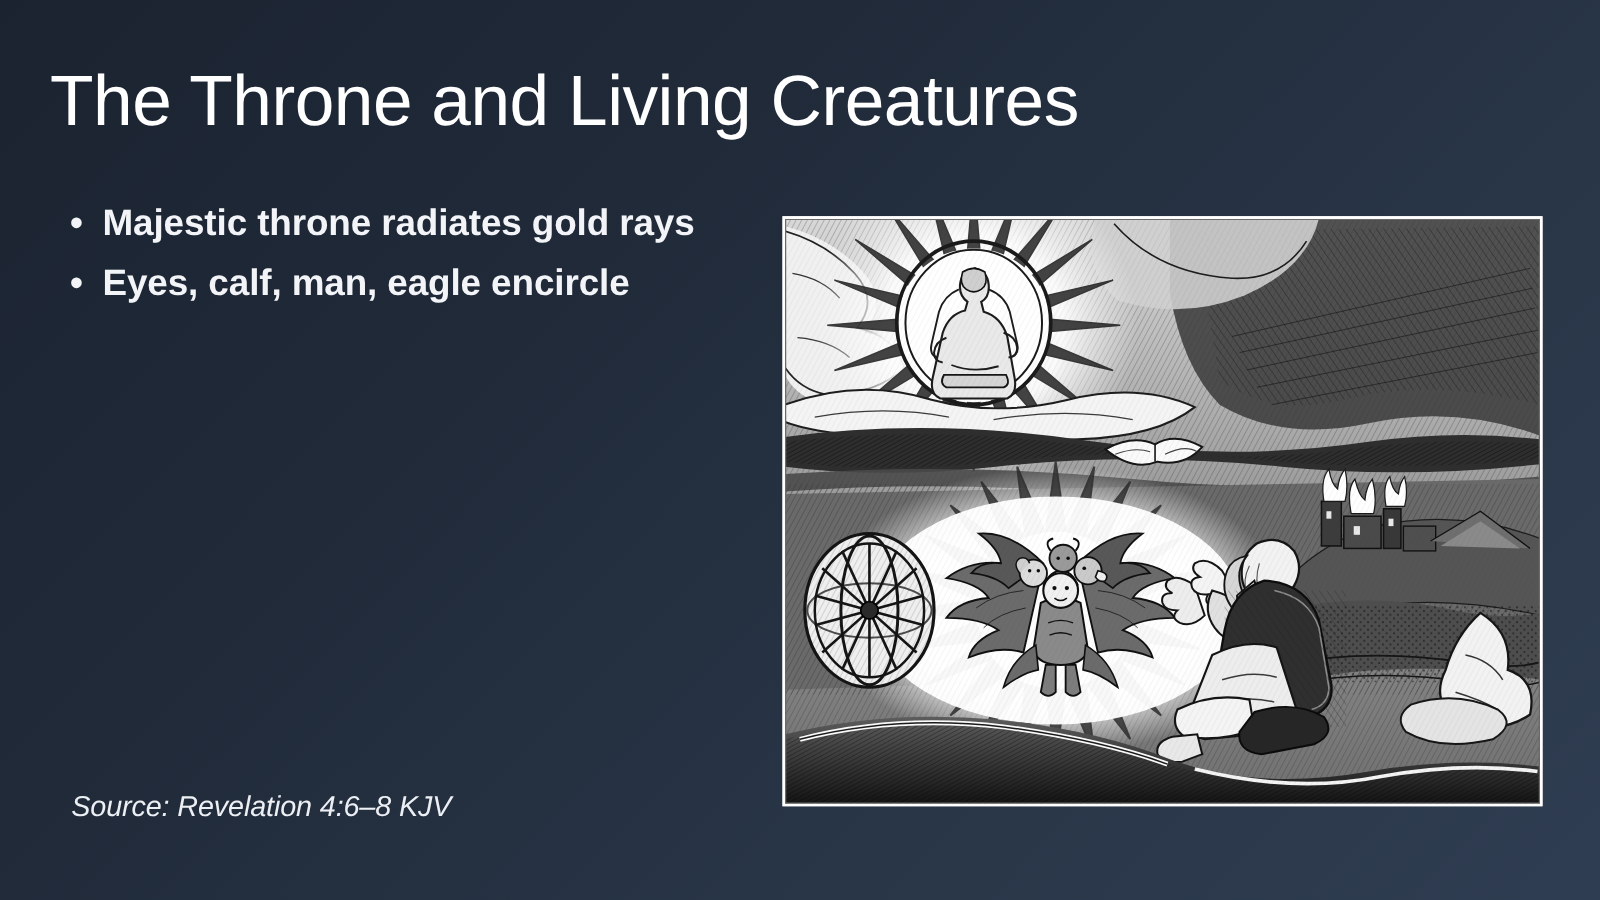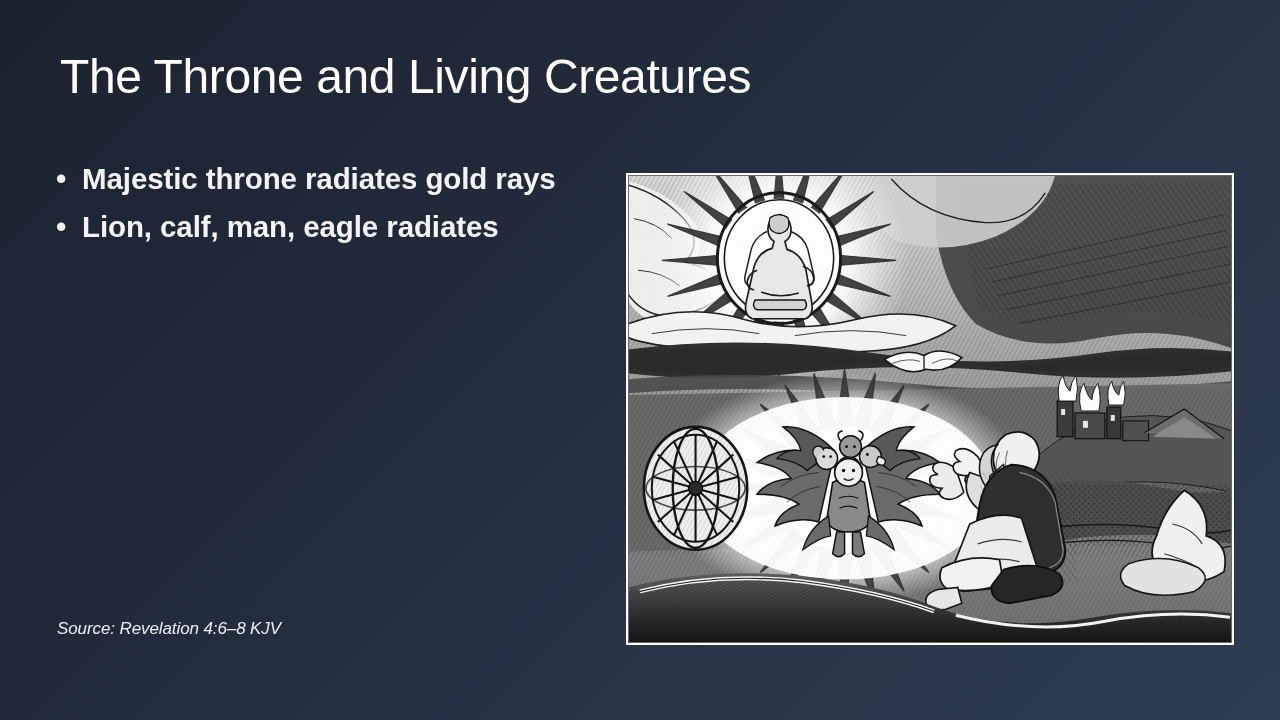--- a/index.html
+++ b/index.html
@@ -20,24 +20,24 @@
     position: relative;
     width: 1280px;
     height: 720px;
     background: linear-gradient(135deg, #1b2330 0%, #202a39 34%, #283546 66%, #2f3d52 100%);
     overflow: hidden;
   }
 
   
   #slide-title {
     position: absolute;
-    left: 60px;
+    left: 40px;
     top: 50px;
     width: 1060px;
-    font-size: 48px;
+    font-size: 57px;
     font-weight: 400;
     letter-spacing: -0.4px;
     line-height: 1.12;
     color: #ffffff;
     white-space: nowrap;
   }
 
   
   #bullet-list {
     position: absolute;
@@ -67,22 +67,22 @@
     line-height: 48px;
     color: #f2f4f7;
   }
 
   .bullet-text { text-indent: 0; }
 
   
   #source-caption {
     position: absolute;
     left: 57px;
-    top: 619px;
-    font-size: 17px;
+    top: 632px;
+    font-size: 23px;
     font-style: italic;
     font-weight: 400;
     color: #eceff3;
     letter-spacing: -0.1px;
     text-align: right;
   }
 
   
   #illustration-frame {
     position: absolute;
@@ -102,21 +102,21 @@
 
 <div id="slide">
 
   <h1 id="slide-title">The Throne and Living Creatures</h1>
 
   <ul id="bullet-list">
     <li class="bullet-item">
       <span class="bullet-dot">•</span><span class="bullet-text">Majestic throne radiates gold rays</span>
     </li>
     <li class="bullet-item">
-      <span class="bullet-dot">•</span><span class="bullet-text">Lion, calf, man, eagle radiates</span>
+      <span class="bullet-dot">•</span><span class="bullet-text">Eyes, calf, man, eagle encircle</span>
     </li>
   </ul>
 
   <div id="source-caption">Source: Revelation 4:6–8 KJV</div>
 
   <div id="illustration-frame">
     <svg id="engraving" viewBox="0 0 608 472" preserveAspectRatio="none" aria-label="Antique engraving: enthroned figure in radiant halo above clouds, wheel within a wheel and four-faced winged creature in burst of light, kneeling bearded prophet with raised hands before a burning city">
       <defs>
         <linearGradient id="skyGrad" x1="0" y1="0" x2="0" y2="1">
           <stop offset="0%" stop-color="#d8d8d8"></stop>

